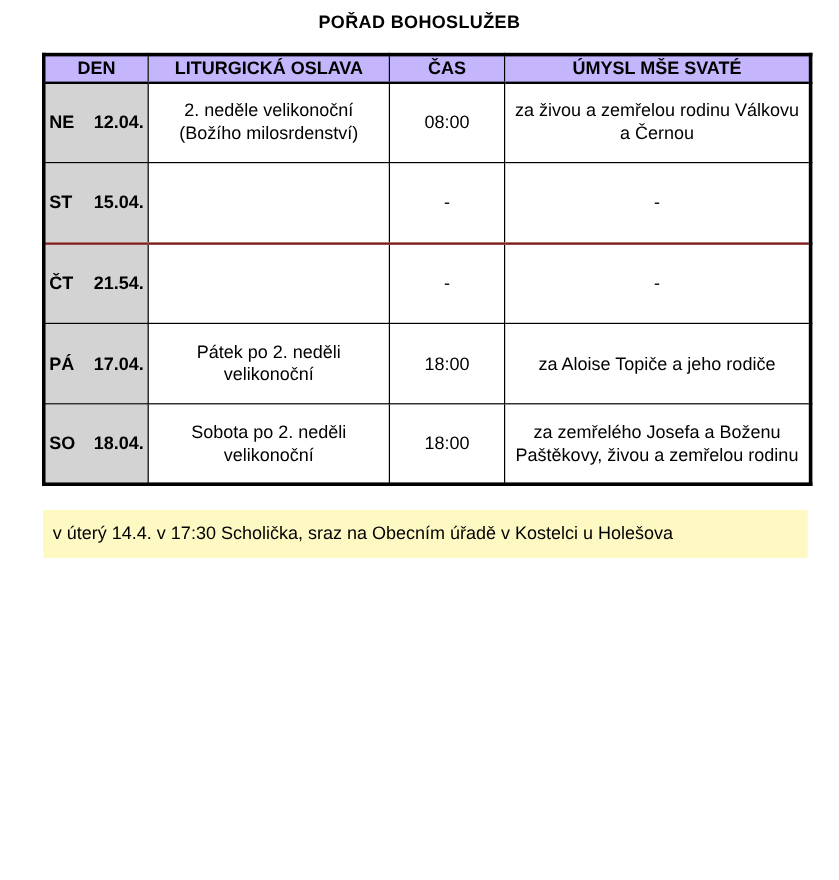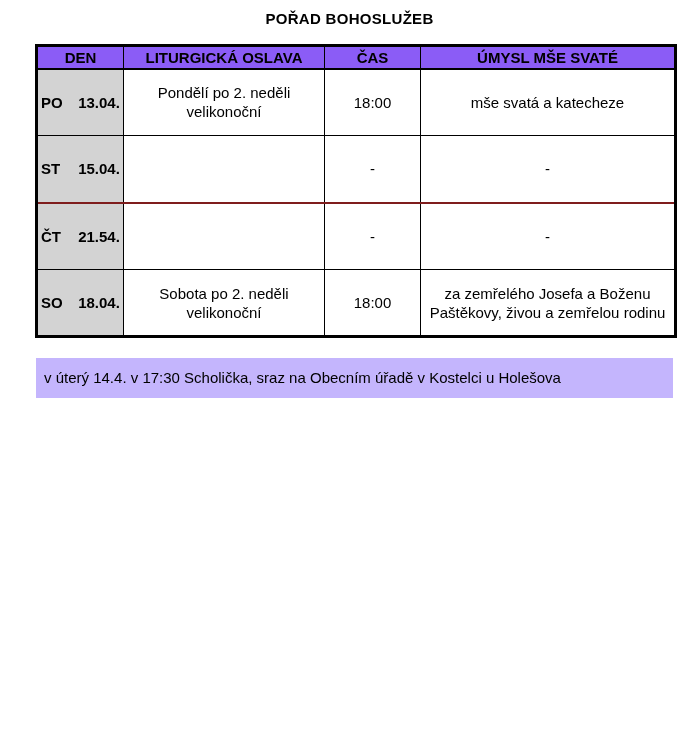--- a/index.html
+++ b/index.html
@@ -50,21 +50,21 @@
   }
   table.schedule th,
   table.schedule td {
     border: 1px solid #000000;
     padding: 2px 3px;
     font-size: 15px;
     vertical-align: middle;
     overflow: hidden;
   }
   table.schedule th {
-    background: #8b5cf6;
+    background: #c4b5fd;
     font-weight: bold;
     height: 23px;
     padding: 1px 2px;
     border-bottom: 2px solid #000000;
     text-align: center;
   }
   col.c-den   { width: 87px; }
   col.c-osl   { width: 201px; }
   col.c-cas   { width: 96px; }
   col.c-umysl { width: 255px; }
@@ -87,21 +87,21 @@
     line-height: 19px;
     padding: 2px 5px;
   }
   tr.sep-gray td {
     border-bottom: 2px solid #7f1d1d;
   }
   .footer-note {
     margin: 20px 0 0 36px;
     width: 637px;
     height: 40px;
-    background: #c4b5fd;
+    background: #fef9c3;
     font-size: 15px;
     line-height: 40px;
     padding-left: 8px;
     white-space: nowrap;
     overflow: hidden;
   }
 </style>
 </head>
 <body>
 
@@ -122,26 +122,26 @@
       <tr>
         <th class="h-den">DEN</th>
         <th>LITURGICKÁ OSLAVA</th>
         <th>ČAS</th>
         <th>ÚMYSL MŠE SVATÉ</th>
       </tr>
     </thead>
     <tbody>
       <tr class="body-row">
         <td class="day-cell">
-          <span class="day-abbr">PO</span>
-          <span class="day-date">13.04.</span>
+          <span class="day-abbr">NE</span>
+          <span class="day-date">12.04.</span>
         </td>
-        <td class="celebration-cell">Pondělí po 2. neděli velikonoční</td>
-        <td class="time-cell">18:00</td>
-        <td class="intention-cell">mše svatá a katecheze</td>
+        <td class="celebration-cell">2. neděle velikonoční (Božího milosrdenství)</td>
+        <td class="time-cell">08:00</td>
+        <td class="intention-cell">za živou a zemřelou rodinu Válkovu a Černou</td>
       </tr>
       <tr class="body-row sep-gray">
         <td class="day-cell">
           <span class="day-abbr">ST</span>
           <span class="day-date">15.04.</span>
         </td>
         <td class="celebration-cell"></td>
         <td class="time-cell">-</td>
         <td class="intention-cell">-</td>
       </tr>
@@ -149,20 +149,29 @@
         <td class="day-cell">
           <span class="day-abbr">ČT</span>
           <span class="day-date">21.54.</span>
         </td>
         <td class="celebration-cell"></td>
         <td class="time-cell">-</td>
         <td class="intention-cell">-</td>
       </tr>
       <tr class="body-row">
         <td class="day-cell">
+          <span class="day-abbr">PÁ</span>
+          <span class="day-date">17.04.</span>
+        </td>
+        <td class="celebration-cell">Pátek po 2. neděli velikonoční</td>
+        <td class="time-cell">18:00</td>
+        <td class="intention-cell">za Aloise Topiče a jeho rodiče</td>
+      </tr>
+      <tr class="body-row">
+        <td class="day-cell">
           <span class="day-abbr">SO</span>
           <span class="day-date">18.04.</span>
         </td>
         <td class="celebration-cell">Sobota po 2. neděli velikonoční</td>
         <td class="time-cell">18:00</td>
         <td class="intention-cell">za zemřelého Josefa a Boženu Paštěkovy, živou a zemřelou rodinu</td>
       </tr>
     </tbody>
   </table>
 

